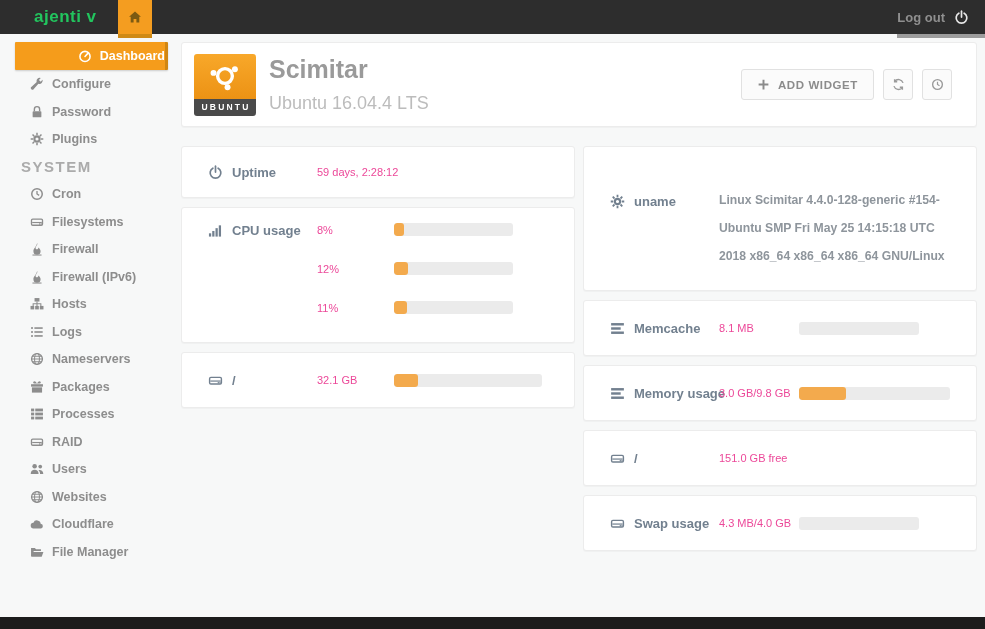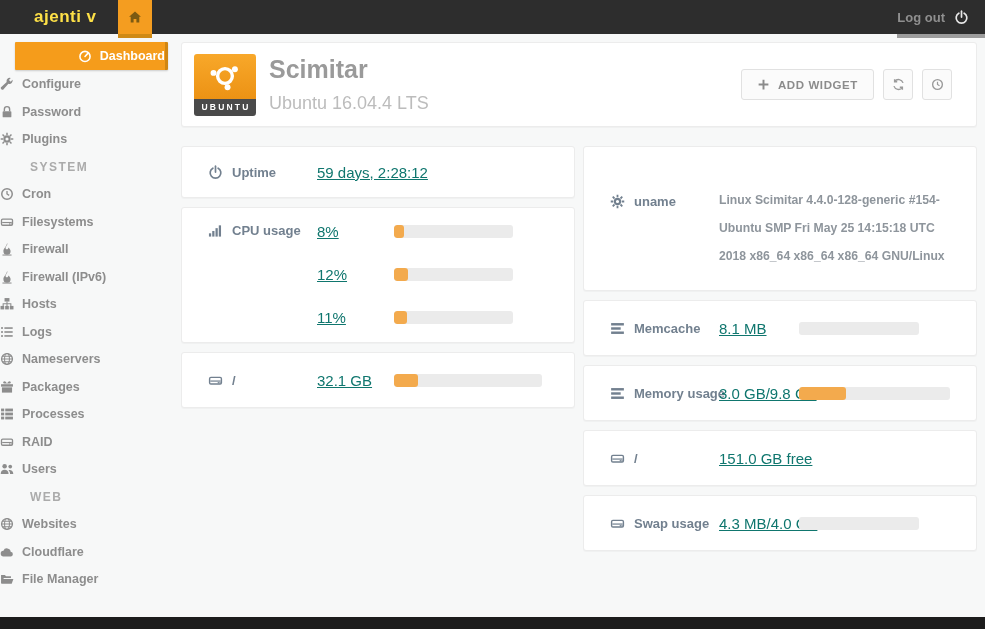--- a/index.html
+++ b/index.html
@@ -7,40 +7,40 @@
   body {
     position:relative; overflow:hidden;
     font-family:"Liberation Sans", sans-serif;
     background:#f7f8f8;
   }
   svg { display:block; }
 
   
   .topbar { position:absolute; top:0; left:0; right:0; height:34px; background:#2d2d2d; z-index:5; }
   .brand { position:absolute; left:34px; top:0; height:44px; line-height:34px;
-           color:#fde047; font-size:17px; font-weight:bold; letter-spacing:.5px; }
+           color:#22c55e; font-size:17px; font-weight:bold; letter-spacing:.5px; }
   .home-tab { position:absolute; left:118px; top:0; width:34px; height:38px;
               background:#f49d20; border-bottom:4px solid #cf8a16; z-index:6;
               display:flex; align-items:center; justify-content:center; cursor:pointer; }
   .home-tab svg { width:14px; height:14px; color:#7c5a12; }
   .logout { position:absolute; right:16px; top:0; height:34px; display:flex; align-items:center; gap:9px;
             color:#8f8f8f; font-size:13px; font-weight:bold; cursor:pointer; }
   .logout svg { width:15px; height:15px; color:#e8e8e8; }
   .scroll-strip { position:absolute; top:34px; right:0; width:88px; height:4px; background:#9c9c9c; z-index:7; }
 
   
   .sidebar { position:absolute; top:34px; left:0; width:180px; bottom:12px; padding-top:7px; }
-  .nav-row { height:27.5px; display:flex; align-items:center; gap:8px;
+  .nav-row { height:27.5px; display:flex; align-items:center; padding-left:30px; gap:8px;
              color:#8d8d8d; font-size:12.5px; font-weight:bold; cursor:pointer; white-space:nowrap; }
   .nav-row svg { width:14px; height:14px; flex:none; }
   .nav-row.active { background:#f59c1b; color:#fff; margin:1px 12px 1px 15px; padding-left:15px;
                     border-right:3px solid #d08612; border-radius:1px;
                     box-shadow:0 1px 2px rgba(0,0,0,.18);justify-content:flex-end; }
-  .nav-section { height:27.5px; display:flex; align-items:center; padding-left:30px;
-                 color:#ababab; font-size:12px; font-weight:bold; letter-spacing:1.5px; }
+  .nav-section { height:27.5px; display:flex; align-items:center; padding-left:21px;
+                 color:#ababab; font-size:15px; font-weight:bold; letter-spacing:1.5px; }
 
   
   .main { position:absolute; left:180px; top:34px; right:0; bottom:12px; padding:8px 8px 0 1px; overflow:hidden; }
   .card { background:#fff; border:1px solid #ececec; border-radius:3px; box-shadow:0 1px 1px rgba(0,0,0,.03); }
 
   .host-card { height:85px; display:flex; align-items:center; padding:0 24px 0 12px; margin-bottom:19px; }
   .logo { width:62px; height:62px; border-radius:3px; overflow:hidden; display:flex; flex-direction:column; flex:none; }
   .logo-top { flex:1; background:linear-gradient(#f8a82a,#ec9214); display:flex; align-items:center; justify-content:center; }
   .logo-top svg { width:34px; height:34px; }
   .logo-bottom { height:17px; background:#4a4a4a; color:#fff; font-size:8.5px; font-weight:bold;
@@ -60,21 +60,21 @@
   .col { flex:1; min-width:0; }
 
   .widget { display:flex; align-items:center; padding:0 24px 0 26px; margin-bottom:9px; }
   .h52 { height:52px; } .h56 { height:56px; }
   .h136 { height:136px; align-items:flex-start; padding-top:15px; }
   .h145 { height:145px; align-items:flex-start; padding-top:47px; }
 
   .w-icon { width:24px; color:#72808f; flex:none; }
   .w-icon svg { width:15px; height:15px; }
   .w-label { width:85px; flex:none; font-size:13px; font-weight:bold; color:#72808f; white-space:nowrap; }
-  .w-value { width:77px; flex:none; font-size:15px; color:#0f766e; white-space:nowrap;text-decoration:underline; }
+  .w-value { width:77px; flex:none; font-size:11px; color:#ec4899; white-space:nowrap; }
   .col-r .w-value { width:80px; }
   .w-value-multi { flex:1; font-size:12.2px; color:#8e959c; line-height:28px; margin-top:-8px; max-width:272px;font-weight:bold; }
 
   .bar { height:13px; background:#ebebeb; border-radius:3px; position:relative; overflow:hidden; flex:none; }
   .bar-fill { position:absolute; left:0; top:0; bottom:0; background:#f3aa4d; border-radius:3px; }
   .bar-cpu { width:119px; } .bar-disk { width:148px; } .bar-mem { width:151px; } .bar-small { width:120px; }
 
   .cpu-rows { display:flex; flex-direction:column; gap:26px; }
   .cpu-row { display:flex; align-items:center; }
 
@@ -252,21 +252,20 @@
     <span>
         <svg viewBox="0 0 16 16" fill="currentColor">
           <circle cx="5.3" cy="4.8" r="2.6"></circle>
           <path d="M.8 13.6c0-3 1.9-4.7 4.5-4.7s4.5 1.7 4.5 4.7z"></path>
           <circle cx="11.7" cy="5.2" r="2.1"></circle>
           <path d="M10.9 9.1c2.4 0 4.3 1.5 4.3 4.5h-3.7c0-1.9-.7-3.4-1.9-4.2z"></path>
         </svg>
       </span>
     <span>Users</span>
   </div>
-  <div class="nav-section">WEB</div>
   <div class="nav-row">
     <span>
         <svg viewBox="0 0 16 16" fill="none" stroke="currentColor">
           <circle cx="8" cy="8" r="6.2" stroke-width="1.5"></circle>
           <ellipse cx="8" cy="8" rx="2.8" ry="6.2" stroke-width="1.2"></ellipse>
           <path d="M1.8 8h12.4M2.7 4.8h10.6M2.7 11.2h10.6" stroke-width="1.2"></path>
         </svg>
       </span>
     <span>Websites</span>
   </div>

